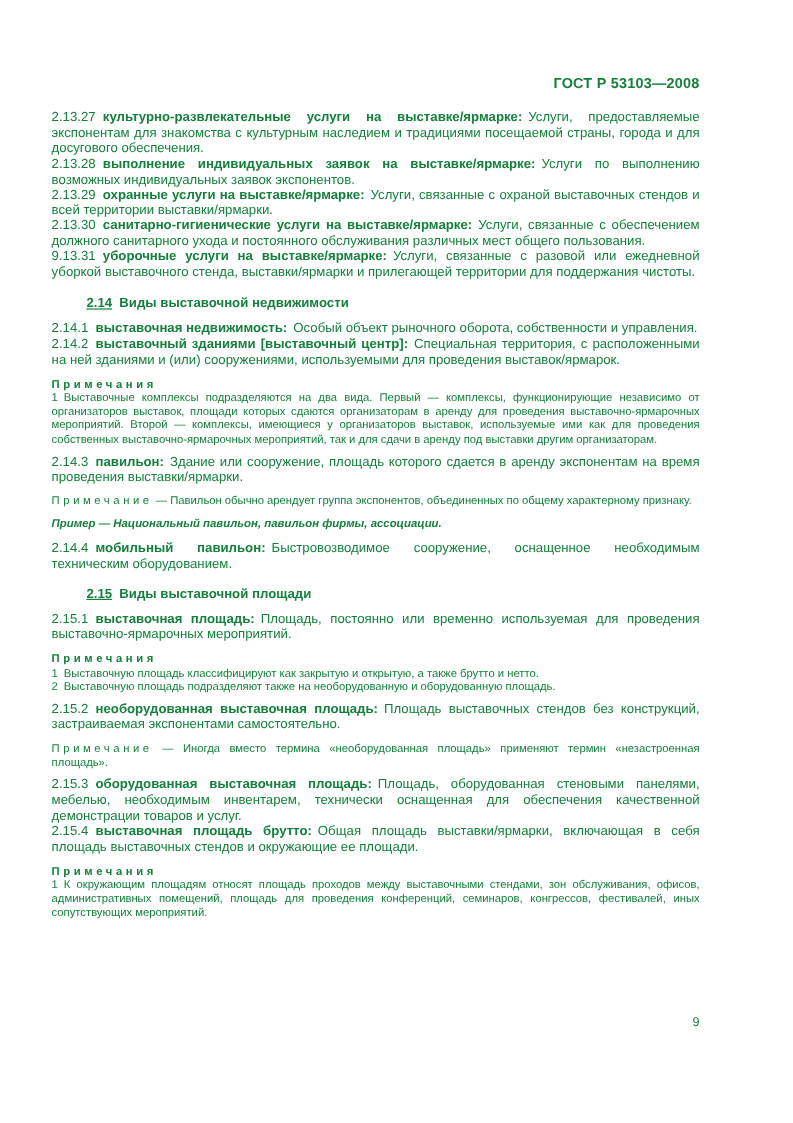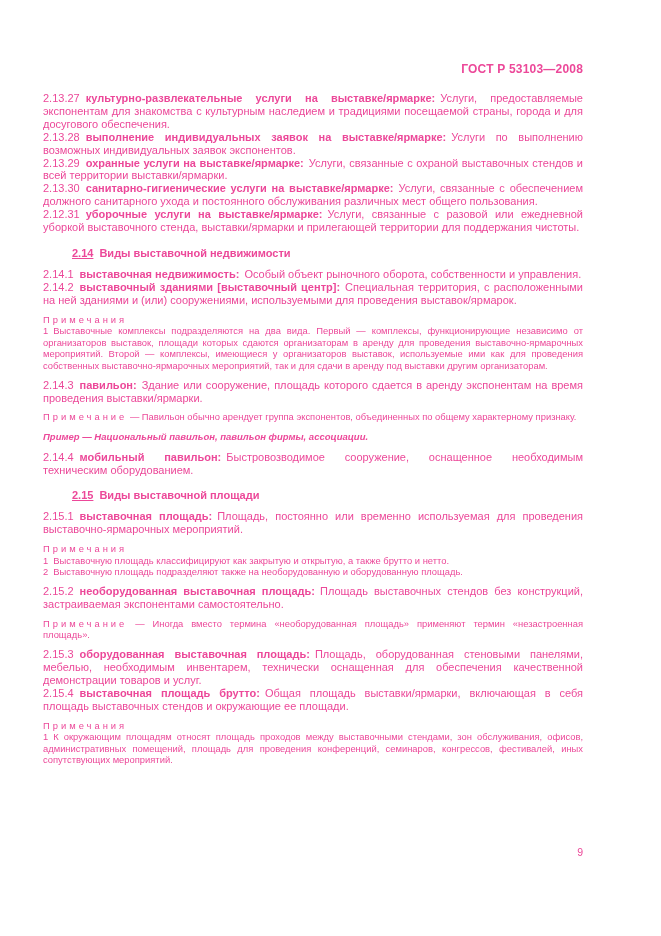--- a/index.html
+++ b/index.html
@@ -1,37 +1,37 @@
 <!DOCTYPE html>
 <html><head>
 <meta charset="utf-8">
 <style>
   html,body{margin:0;padding:0;background:#ffffff;}
   .page{
     position:relative;width:661px;height:936px;background:#ffffff;
-    font-family:"Liberation Sans",sans-serif;color:#ec4899;overflow:hidden;
+    font-family:"Liberation Sans",sans-serif;color:#15803d;overflow:hidden;
   }
   .content{position:absolute;left:43px;top:0;width:540px;}
   p{margin:0;}
   .doc-header{
     margin:62px 0 16px 0;text-align:right;font-weight:bold;
     font-size:12px;line-height:14px;letter-spacing:0.2px;
   }
   .para{font-size:11px;line-height:12.9px;text-align:justify;}
   .para .num{margin-right:6px;}
   .para .trm{font-weight:bold;margin-right:5px;}
   .hd{
     font-size:11px;line-height:13px;font-weight:bold;
     text-indent:29px;margin:13px 0 8px 0;
   }
   .hd .num{margin-right:6px;text-decoration:underline;}
   .note{font-size:9.4px;line-height:11.6px;text-align:justify;margin:7px 0;}
   .nlabel{letter-spacing:3px;}
   .notes{margin:7px 0;}
-  .nhead{font-size:9.4px;line-height:11.6px;letter-spacing:3px;}
+  .nhead{font-size:9.4px;line-height:11.6px;letter-spacing:3px;font-weight:bold;}
   .nitem{font-size:9.4px;line-height:11.6px;text-align:justify;}
   .nitem .nnum{margin-right:5px;}
   .ex{
     font-size:9.5px;line-height:11.6px;font-weight:bold;font-style:italic;
     margin:8px 0;text-align:justify;
   }
   .pagenum{
     position:absolute;left:43px;top:846px;width:540px;
     text-align:right;font-size:10.5px;
   }
@@ -45,21 +45,21 @@
     <p class="doc-header">ГОСТ Р 53103—2008</p>
 
     <p class="para"><span class="num">2.13.27</span><span class="trm">культурно-развлекательные услуги на выставке/ярмарке:</span><span>Услуги, предоставляемые экспонентам для знакомства с культурным наследием и традициями посещаемой страны, города и для досугового обеспечения.</span></p>
 
     <p class="para"><span class="num">2.13.28</span><span class="trm">выполнение индивидуальных заявок на выставке/ярмарке:</span><span>Услуги по выполнению возможных индивидуальных заявок экспонентов.</span></p>
 
     <p class="para"><span class="num">2.13.29</span><span class="trm">охранные услуги на выставке/ярмарке:</span><span>Услуги, связанные с охраной выставочных стендов и всей территории выставки/ярмарки.</span></p>
 
     <p class="para"><span class="num">2.13.30</span><span class="trm">санитарно-гигиенические услуги на выставке/ярмарке:</span><span>Услуги, связанные с обеспечением должного санитарного ухода и постоянного обслуживания различных мест общего пользования.</span></p>
 
-    <p class="para"><span class="num">2.12.31</span><span class="trm">уборочные услуги на выставке/ярмарке:</span><span>Услуги, связанные с разовой или ежедневной уборкой выставочного стенда, выставки/ярмарки и прилегающей территории для поддержания чистоты.</span></p>
+    <p class="para"><span class="num">9.13.31</span><span class="trm">уборочные услуги на выставке/ярмарке:</span><span>Услуги, связанные с разовой или ежедневной уборкой выставочного стенда, выставки/ярмарки и прилегающей территории для поддержания чистоты.</span></p>
 
     <p class="hd"><span class="num">2.14</span><span>Виды выставочной недвижимости</span></p>
 
     <p class="para"><span class="num">2.14.1</span><span class="trm">выставочная недвижимость:</span><span>Особый объект рыночного оборота, собственности и управления.</span></p>
 
 
     <p class="para"><span class="num">2.14.2</span><span class="trm">выставочный зданиями [выставочный центр]:</span><span>Специальная территория, с расположенными на ней зданиями и (или) сооружениями, используемыми для проведения выставок/ярмарок.</span></p>
 
     <div class="notes">
       <p class="nhead">Примечания</p>

